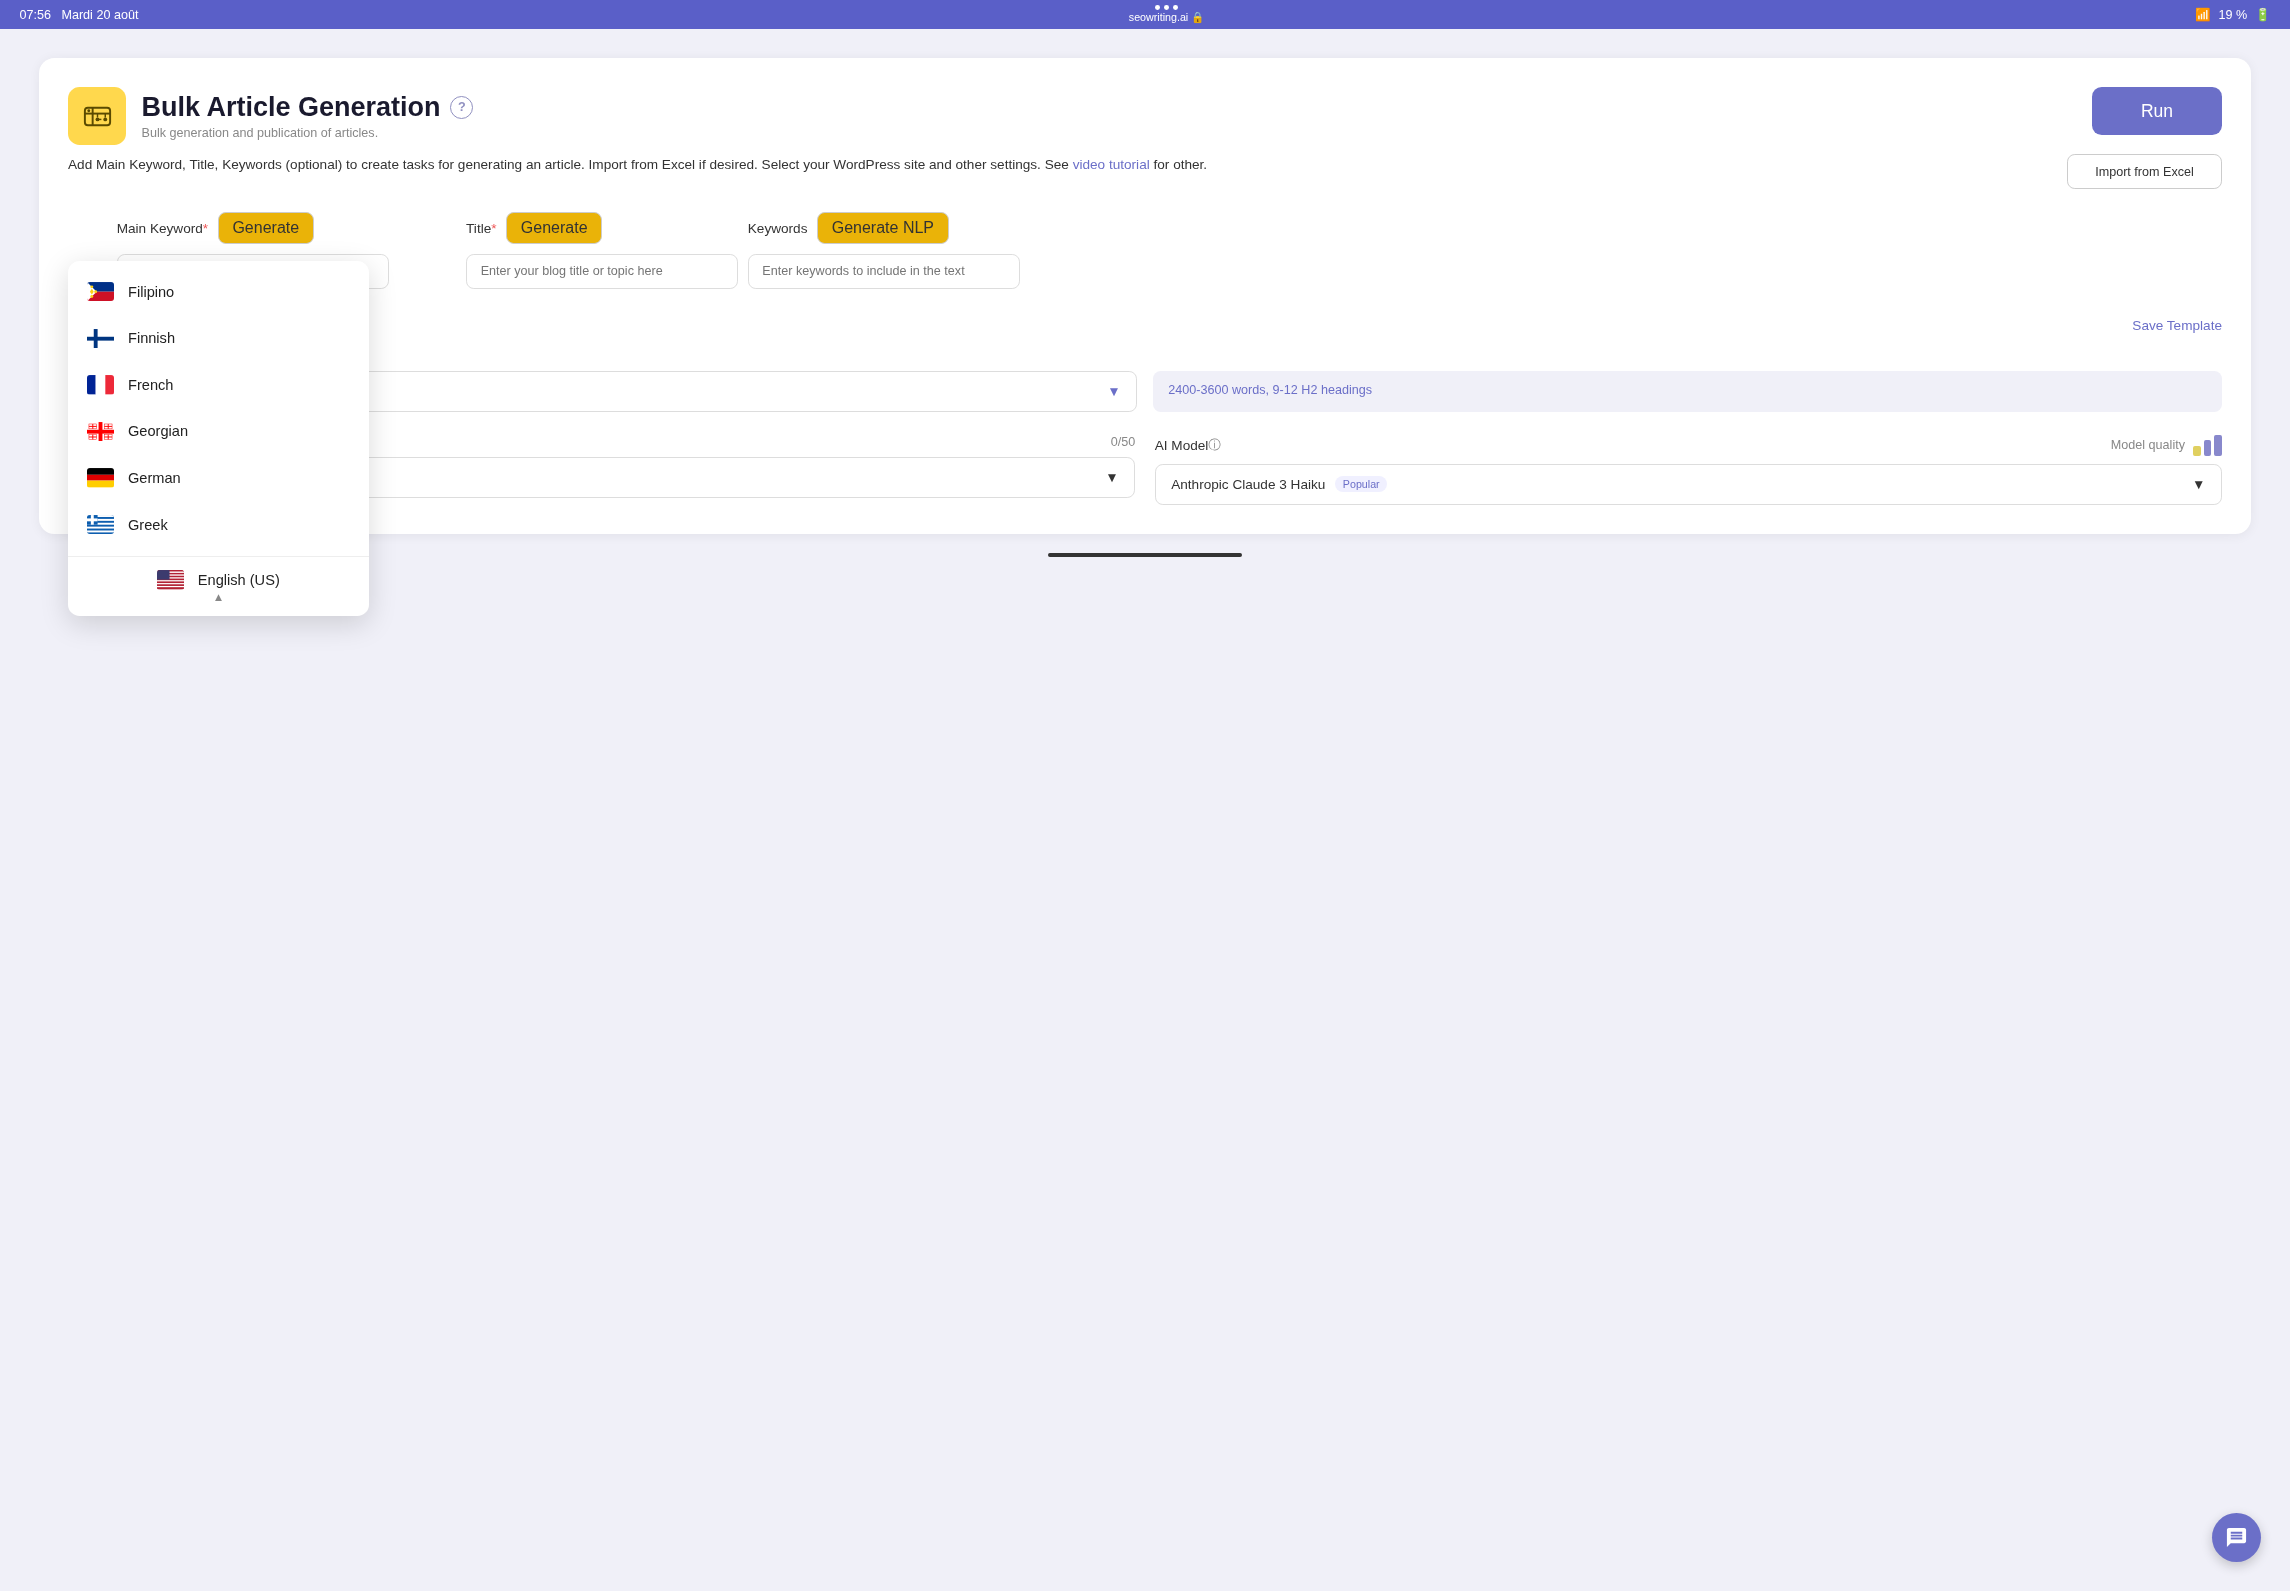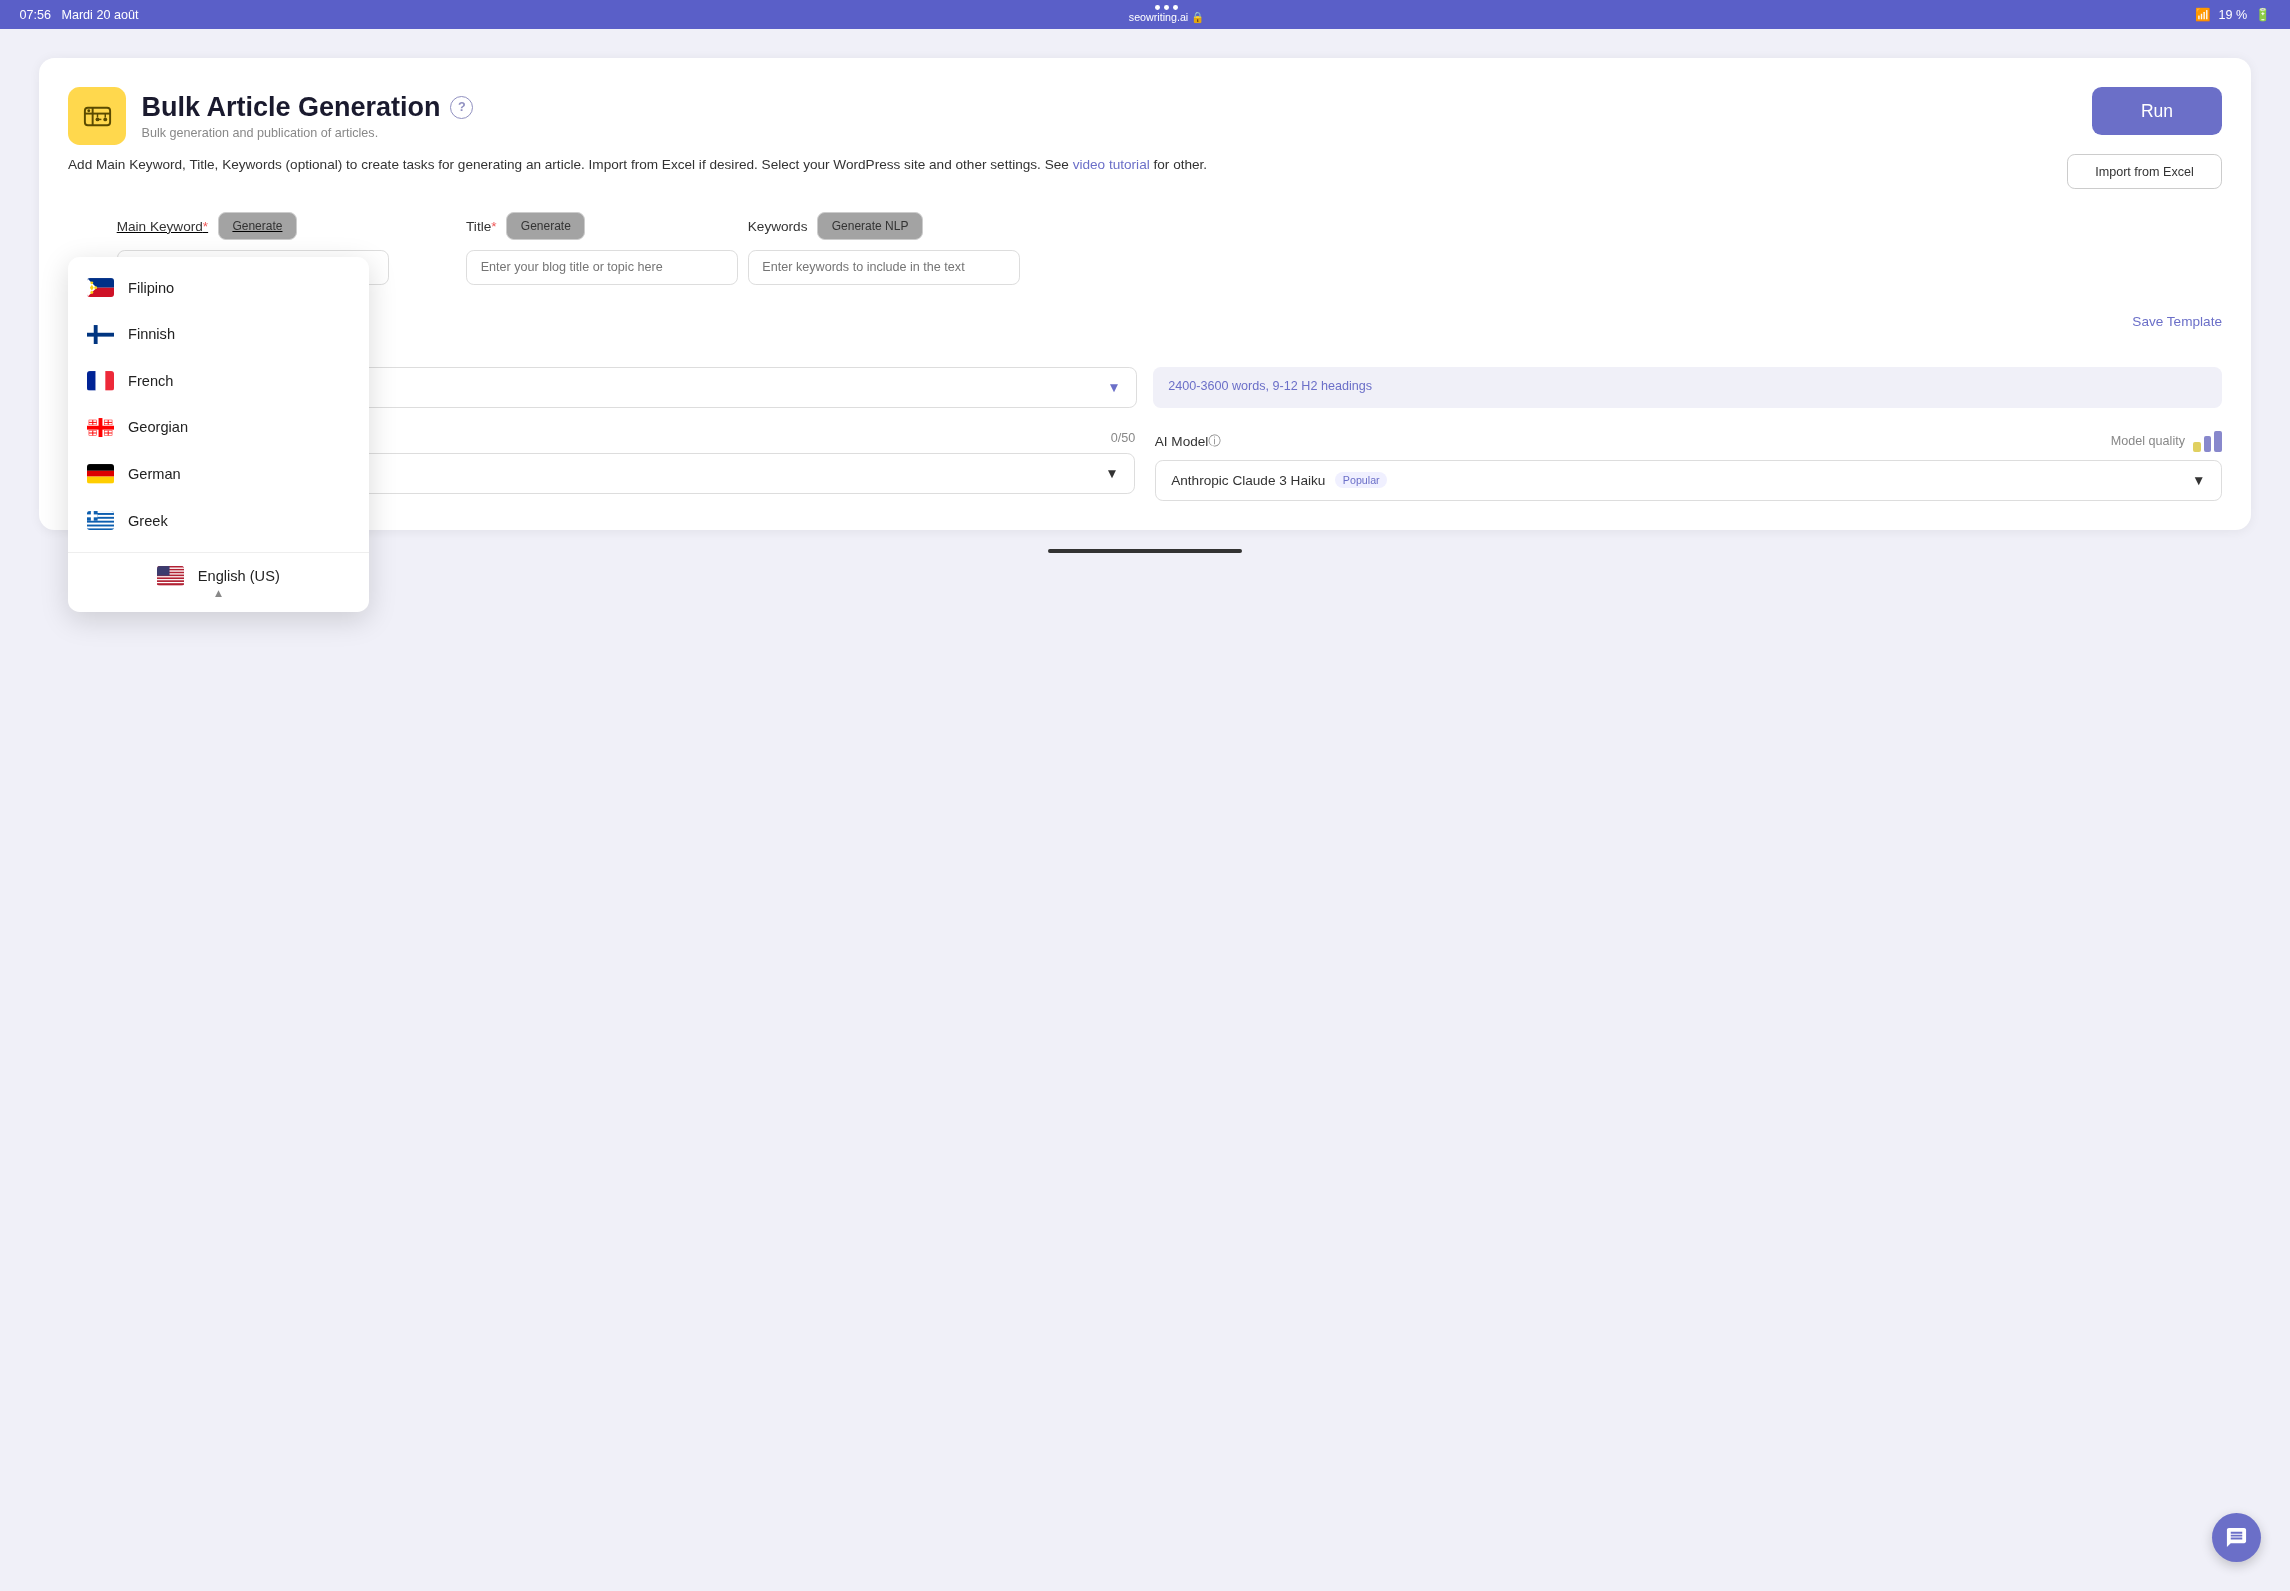--- a/index.html
+++ b/index.html
@@ -135,25 +135,25 @@
       white-space: nowrap;
       min-width: 155px;
     }
     .col-label {
       font-size: 13.6px;
       font-weight: 500;
       color: #333;
     }
     .col-label .required { color: #e55; }
     .gen-btn {
-      background: #a3a3a3;
+      background: #eab308;
       border: 1.5px solid #ccc;
       border-radius: 7.8px;
       padding: 5.8px 13.6px;
-      font-size: 12px;
+      font-size: 16px;
       cursor: pointer;
       color: #333;
     }
     .row-num {
       font-size: 12.6px;
       color: #888;
       text-align: center;
     }
     .text-input {
       border: 1.5px solid #ddd;
@@ -387,21 +387,21 @@
 
     <div class="description">
       <div class="description-text">
         <span>Add Main Keyword, Title, Keywords (optional) to create tasks for generating an article. Import from Excel if desired. Select your WordPress site and other settings. See </span><a href="#">video tutorial</a><span> for other.</span>
       </div>
       <button class="import-btn">Import from Excel</button>
     </div>
 
     <div class="table-header-row">
       <div></div>
-      <div style="display:flex;align-items:center;gap:9.7px;text-decoration:underline;">
+      <div style="display:flex;align-items:center;gap:9.7px;">
         <span class="col-label">
           <span>Main Keyword</span><span class="required">*</span>
         </span>
         <button class="gen-btn">Generate</button>
       </div>
       <div></div>
       <div style="display:flex;align-items:center;gap:9.7px;">
         <span class="col-label">
           <span>Title</span><span class="required">*</span>
         </span>

